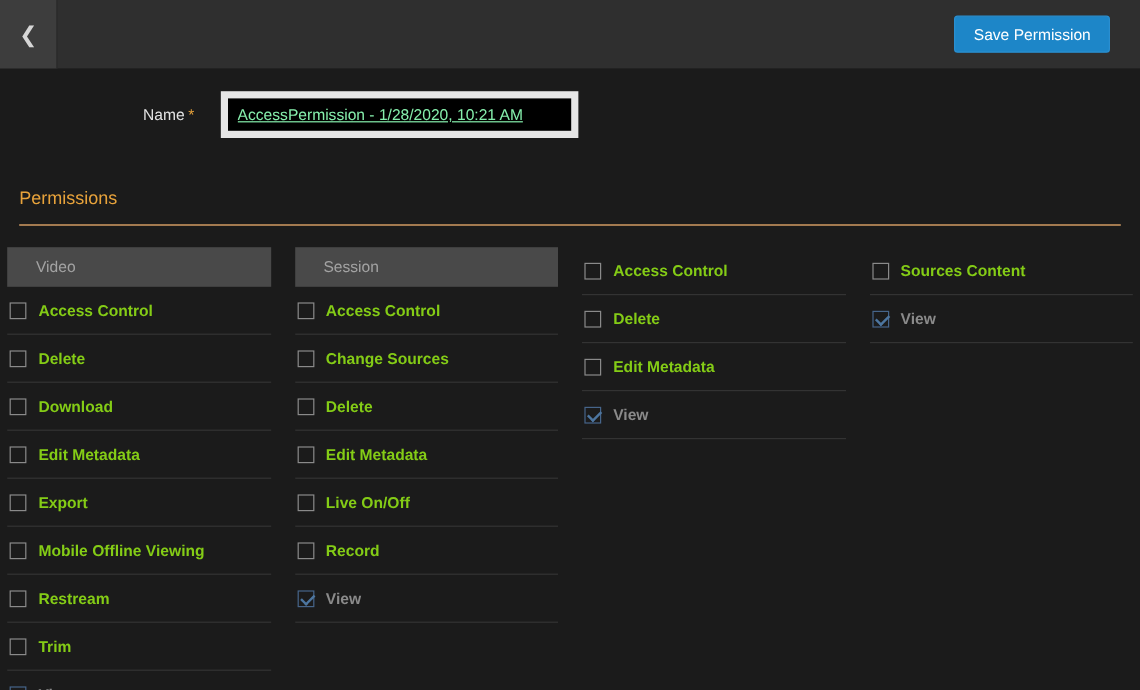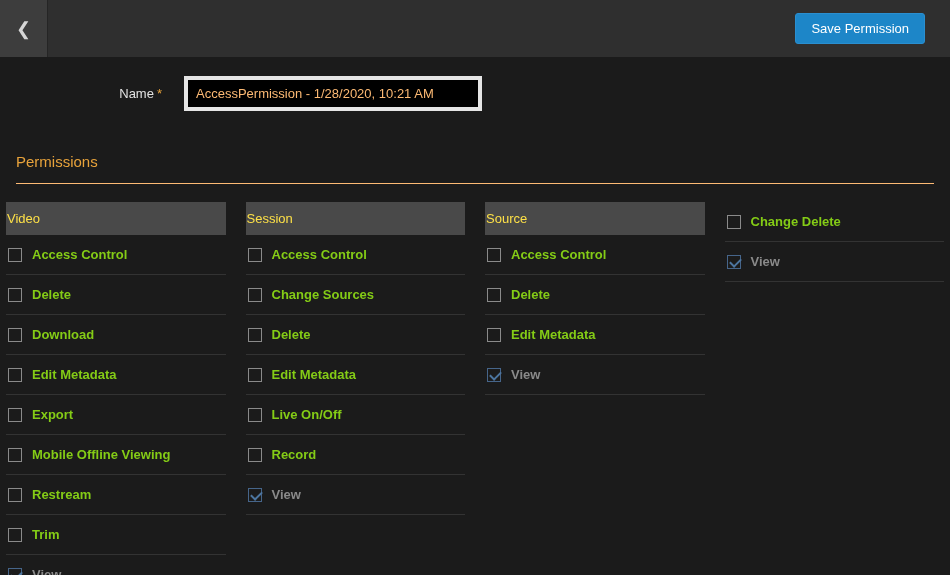--- a/index.html
+++ b/index.html
@@ -43,26 +43,27 @@
   }
 
   
   .name-row { display: flex; align-items: center; margin-top: 19px; }
   .name-label { width: 162px; text-align: right; font-size: 13px; color: #e2e2e2; }
   .req { color: var(--accent, #e8a33b); margin-left: 3px; }
   .name-input {
     margin-left: 22px;
     width: 298px;
     background: var(--input-bg, #000);
-    border: 4px solid #e5e5e5;
-    color: #fdba74;
+    border: 6px solid #e5e5e5;
+    color: #86efac;
     font-size: 13px;
     font-family: inherit;
     padding: 6px 8px;
     outline: none;
+    text-decoration: underline;
   }
 
   
   .section-title {
     margin: 42px 16px 0;
     padding-bottom: 13px;
     border-bottom: 1px solid #fdba74;
     color: var(--accent, #e8a33b);
     font-size: 15px;
     font-weight: 500;
@@ -70,23 +71,23 @@
 
   
   .columns {
     display: grid;
     grid-template-columns: repeat(4, 1fr);
     gap: 0 20px;
     padding: 18px 6px 0;
   }
   .perm-col-header {
     background: #494949;
-    color: #fde047;
-    font-size: 13px;
-    padding: 9px 1px;
+    color: #a3a3a3;
+    font-size: 13px;
+    padding: 9px 24px;
   }
   .perm-item {
     display: flex;
     align-items: center;
     padding: 12px 2px;
     border-bottom: 1px solid #333;
     cursor: pointer;
   }
   .perm-item.disabled { cursor: default; align-items: center; }
   .checkbox {
@@ -218,21 +219,20 @@
   </label>
 
   <label class="perm-item disabled">
     <span class="checkbox checked"></span>
     <span class="perm-label">View</span>
   </label>
 </div>
   </div>
 
   <div class="perm-col">
-    <div class="perm-col-header">Source</div>
     <div class="perm-items">
   <label class="perm-item">
     <span class="checkbox"></span>
     <span class="perm-label">Access Control</span>
   </label>
 
   <label class="perm-item">
     <span class="checkbox"></span>
     <span class="perm-label">Delete</span>
   </label>
@@ -246,21 +246,21 @@
     <span class="checkbox checked"></span>
     <span class="perm-label">View</span>
   </label>
 </div>
   </div>
 
   <div class="perm-col">
     <div class="perm-items">
   <label class="perm-item">
     <span class="checkbox"></span>
-    <span class="perm-label">Change Delete</span>
+    <span class="perm-label">Sources Content</span>
   </label>
 
   <label class="perm-item disabled">
     <span class="checkbox checked"></span>
     <span class="perm-label">View</span>
   </label>
 </div>
   </div>
 </div>
 

